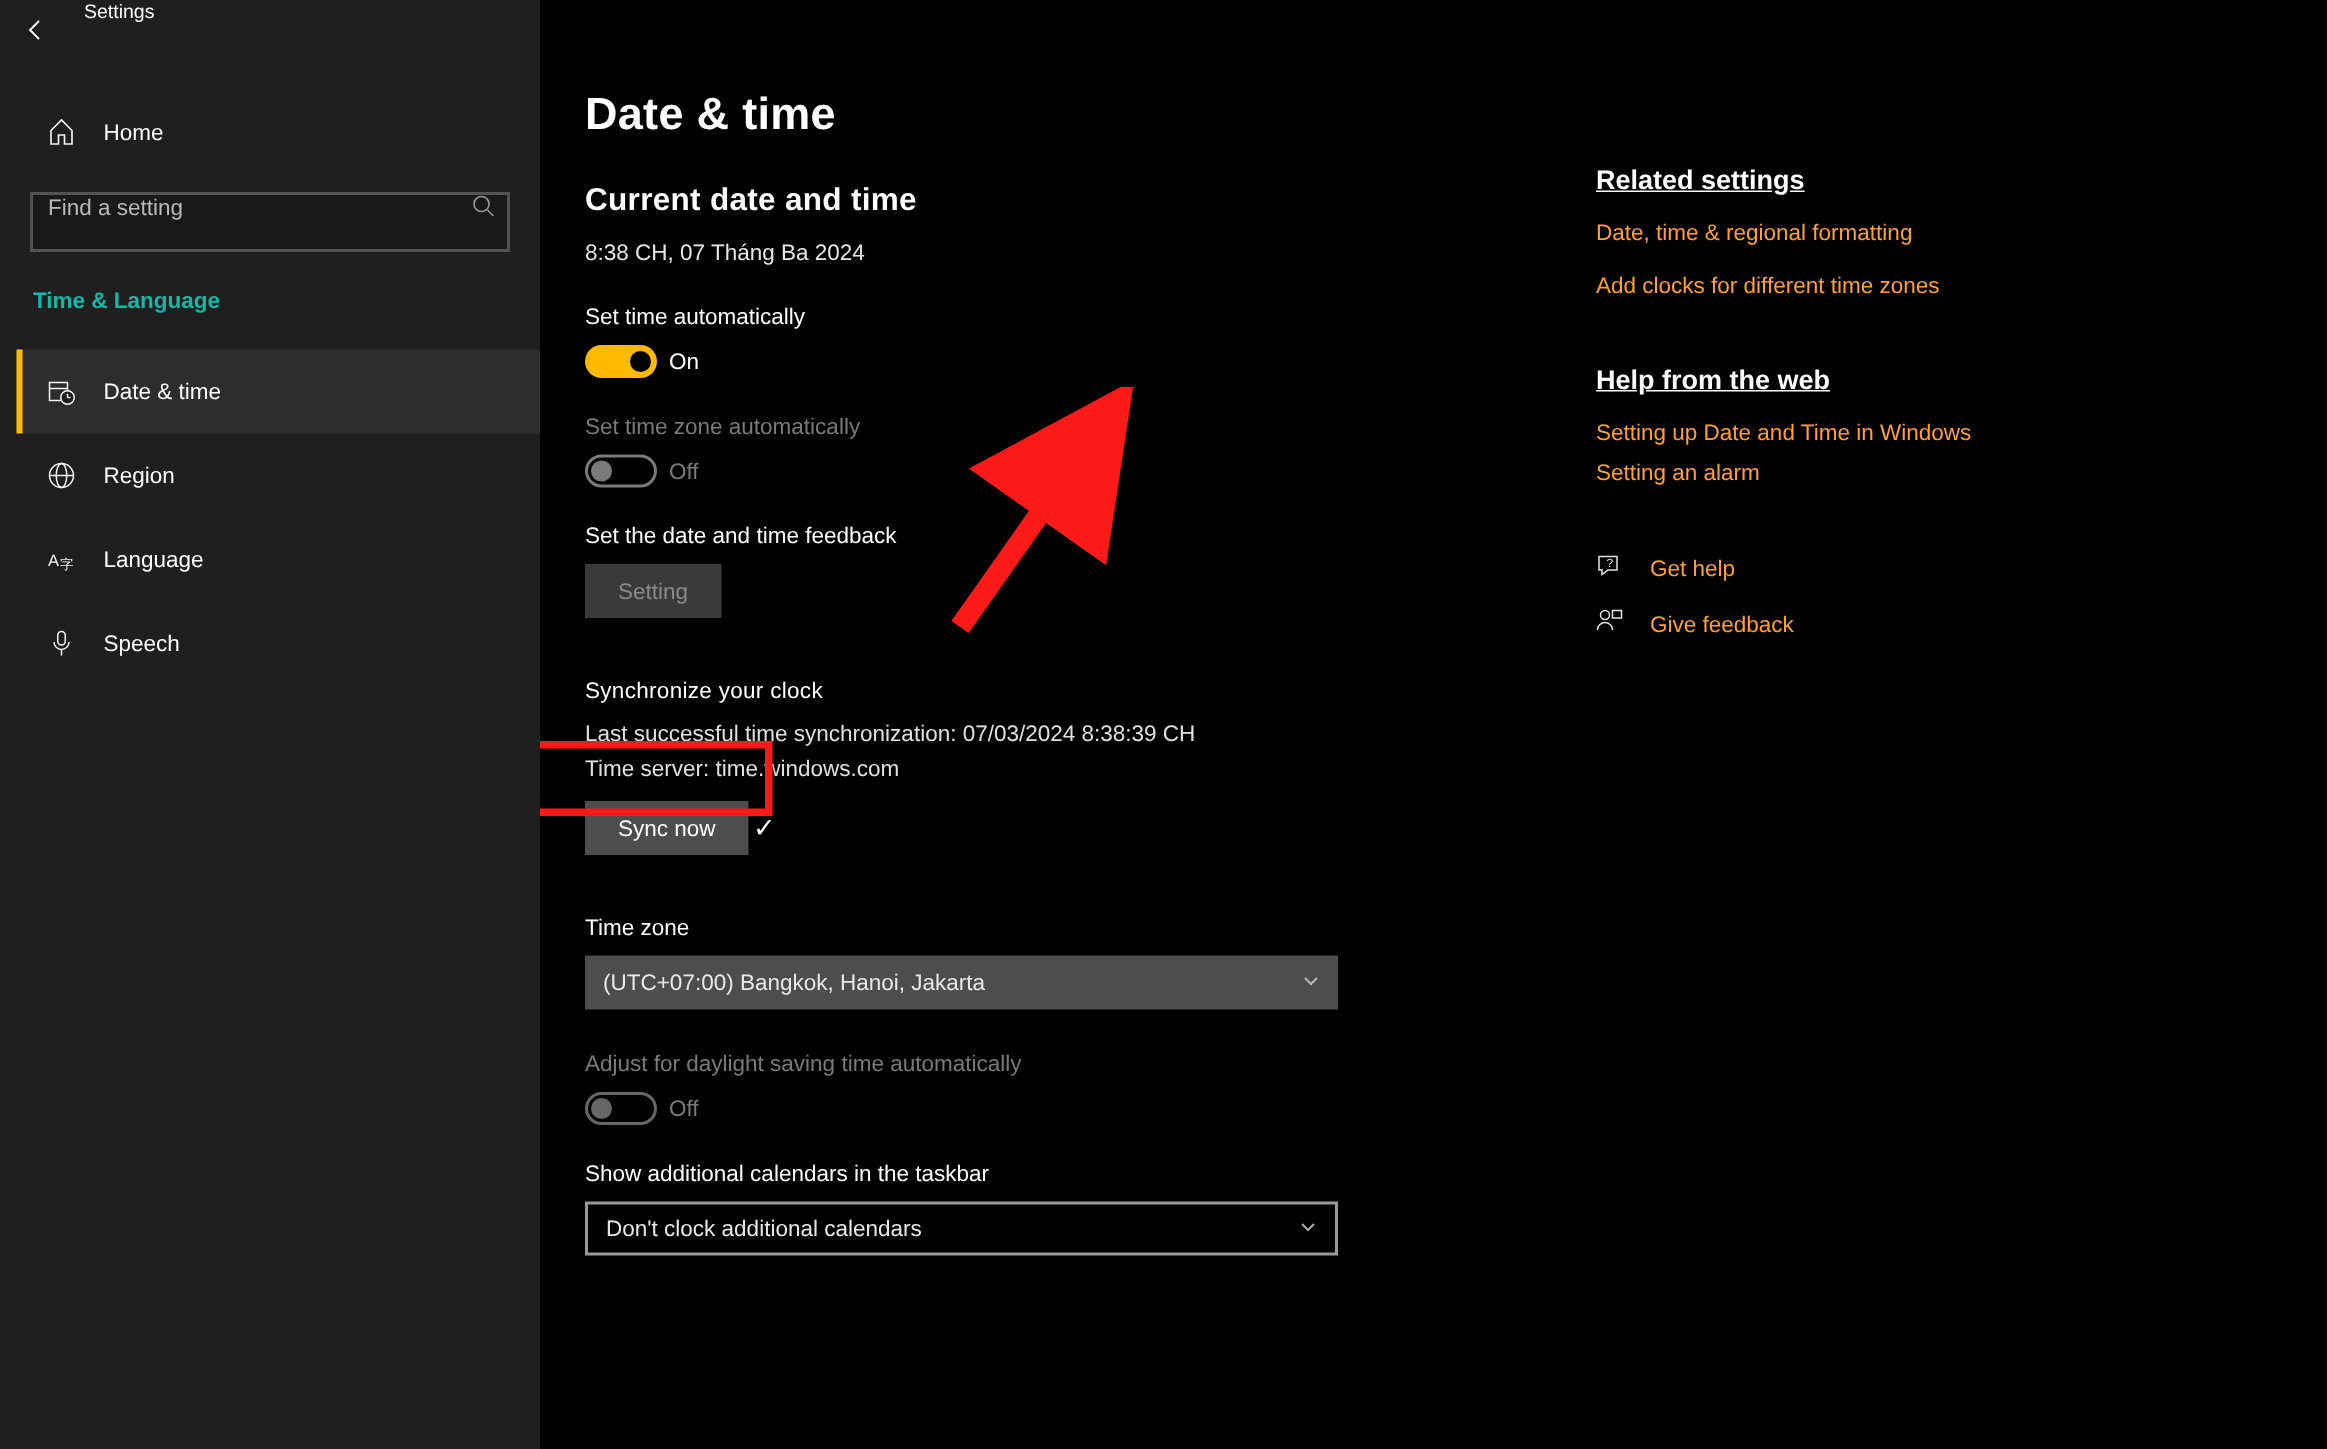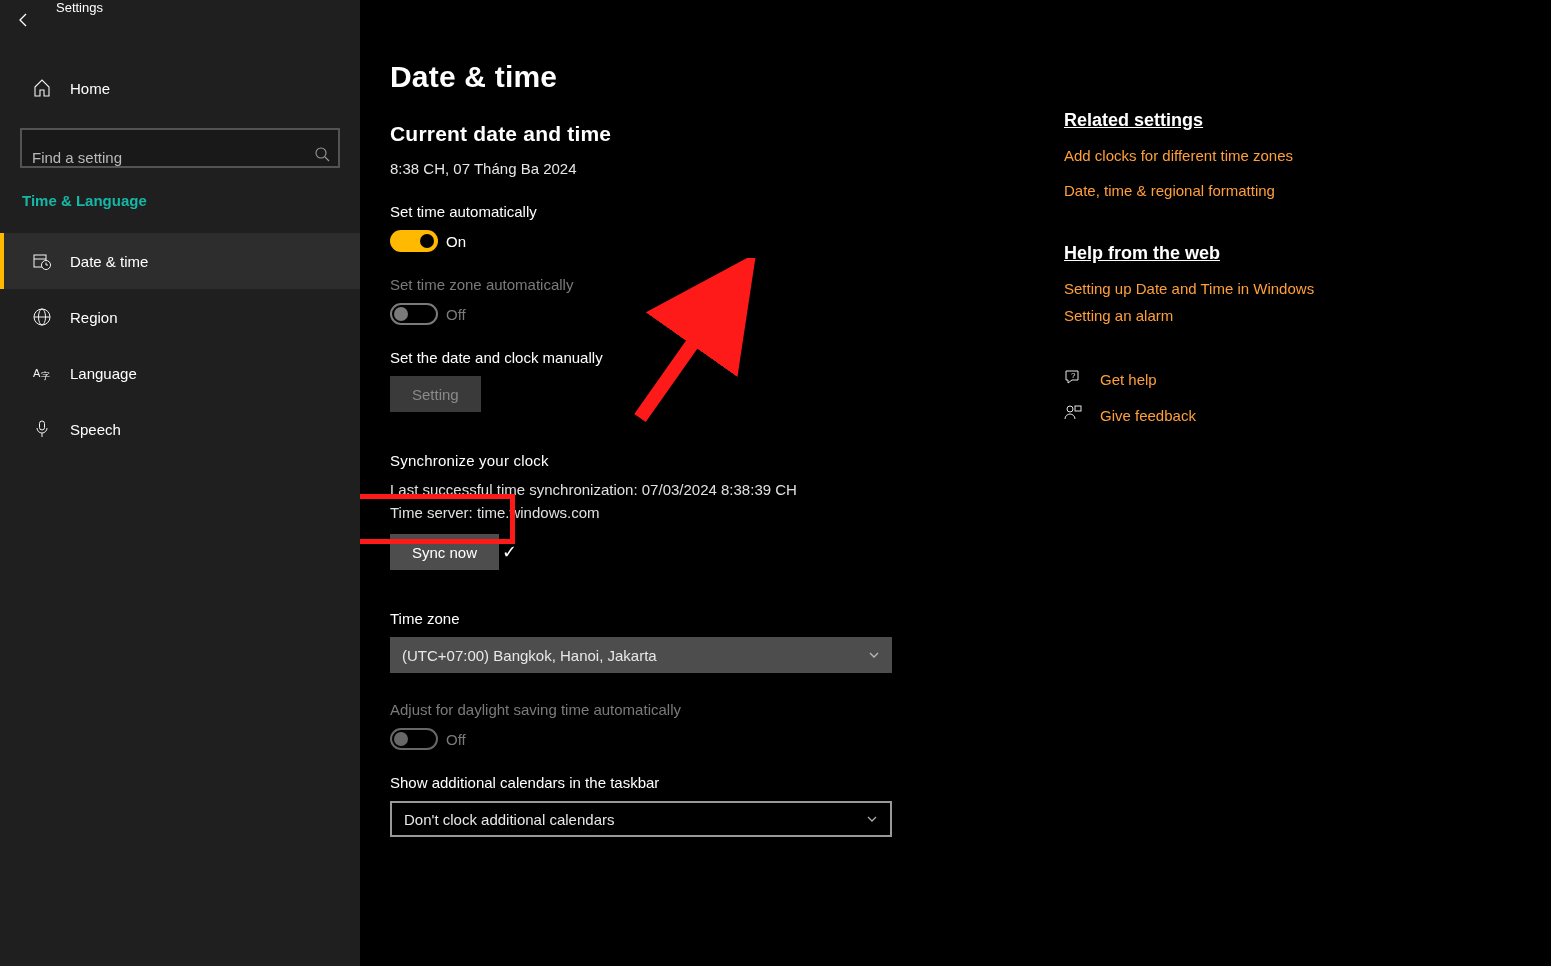--- a/index.html
+++ b/index.html
@@ -8,24 +8,24 @@
 
   
   .titlebar { position:absolute; top:0; left:0; right:0; height:40px; display:flex; z-index:5; }
   .titlebar .back { width:48px; height:40px; display:flex; align-items:center; justify-content:center; cursor:pointer; }
   .titlebar .title { font-size:13px; font-weight:400; color:#fff; margin-left:8px; }
   .win-controls { position:absolute; top:0; right:0; display:flex; }
   .win-btn { width:48px; height:32px; display:flex; align-items:center; justify-content:center; cursor:pointer; opacity:0.85;}
 
   
   .sidebar { width:360px; background:#1f1f1f; height:100%; padding-top:60px; flex-shrink:0; }
-  .home-row, .nav-item { display:flex; align-items:center; height:56px; padding-left:32px; cursor:pointer; gap:18px; }
+  .home-row, .nav-item { display:flex; align-items:center; height:56px; padding-left:20px; cursor:pointer; gap:18px;margin-left:11px; }
   .home-row .txt, .nav-item .txt { font-size:15px; color:#fff; }
   .nav-cat { font-size:15px; font-weight:600; color:#14b8a6; padding:16px 22px 14px; }
-  .search-box { margin:12px 20px 8px; height:40px; border:2px solid #535353; background:#191919; display:flex; align-items:flex-end; padding:0 8px 0 10px; }
+  .search-box { margin:12px 20px 8px; height:40px; border:2px solid #535353; background:#191919; display:flex; align-items:flex-start; padding:0 8px 0 10px; }
   .search-box input { flex:1; background:transparent; border:none; outline:none; color:#fff; font-size:15px; }
   .search-box input::placeholder { color:#b9b9b9; }
   .search-box .sicon { opacity:0.7; }
 
   .nav-item.active { background:#2d2d2d; position:relative; }
   .nav-item.active::before { content:""; position:absolute; left:0; top:0; bottom:0; width:4px; background:#ffb900; }
   .ic { width:20px; height:20px; display:flex; align-items:center; justify-content:center; opacity:0.95; flex-shrink:0;}
 
   
   .main { flex:1; background:#000; padding:60px 30px 30px 30px; display:flex; overflow:hidden; position:relative; }
@@ -178,21 +178,21 @@
       </div>
 
       <div class="lbl dim">Set time zone automatically</div>
       <div class="toggle-row">
         <div class="toggle off">
             <div class="knob"></div>
           </div>
         <span class="tstate dim">Off</span>
       </div>
 
-      <div class="lbl">Set the date and clock manually</div>
+      <div class="lbl">Set the date and time feedback</div>
       <div class="section-gap">
         <button class="btn disabled">Setting</button>
       </div>
 
       <div style="height:12px"></div>
       <h2 style="font-size:15px;font-weight:400;margin-bottom:10px;">Synchronize your clock</h2>
       <div class="info-line">Last successful time synchronization: 07/03/2024 8:38:39 CH</div>
       <div class="info-line">Time server: time.windows.com</div>
       <div class="sync-row section-gap" style="margin-bottom:40px;">
         <button class="btn">Sync now</button>
@@ -219,22 +219,22 @@
       <div class="select outlined">
         <span>Don't clock additional calendars</span>
         <span class="chev"><svg width="12" height="12" viewBox="0 0 12 12">
               <path d="M2 4 L6 8 L10 4" stroke="#ccc" stroke-width="1.3" fill="none"></path>
             </svg></span>
       </div>
     </div>
 
     <div class="rightpane">
       <div class="r-head">Related settings</div>
+      <a class="r-link">Date, time &amp; regional formatting</a>
       <a class="r-link">Add clocks for different time zones</a>
-      <a class="r-link">Date, time &amp; regional formatting</a>
       <div class="sp"></div>
       <div class="r-head">Help from the web</div>
       <a class="r-link" style="margin-bottom:6px;">Setting up Date and Time in Windows</a>
       <a class="r-link">Setting an alarm</a>
       <div class="sp"></div>
       <div class="r-row">
         <span class="ric"><svg width="18" height="18" viewBox="0 0 18 18">
               <path d="M2 3h12v9H8l-4 3v-3H2z" stroke="#fff" stroke-width="1" fill="none"></path>
               <text x="7" y="10" font-size="8" fill="#fff">?</text>
             </svg></span>

